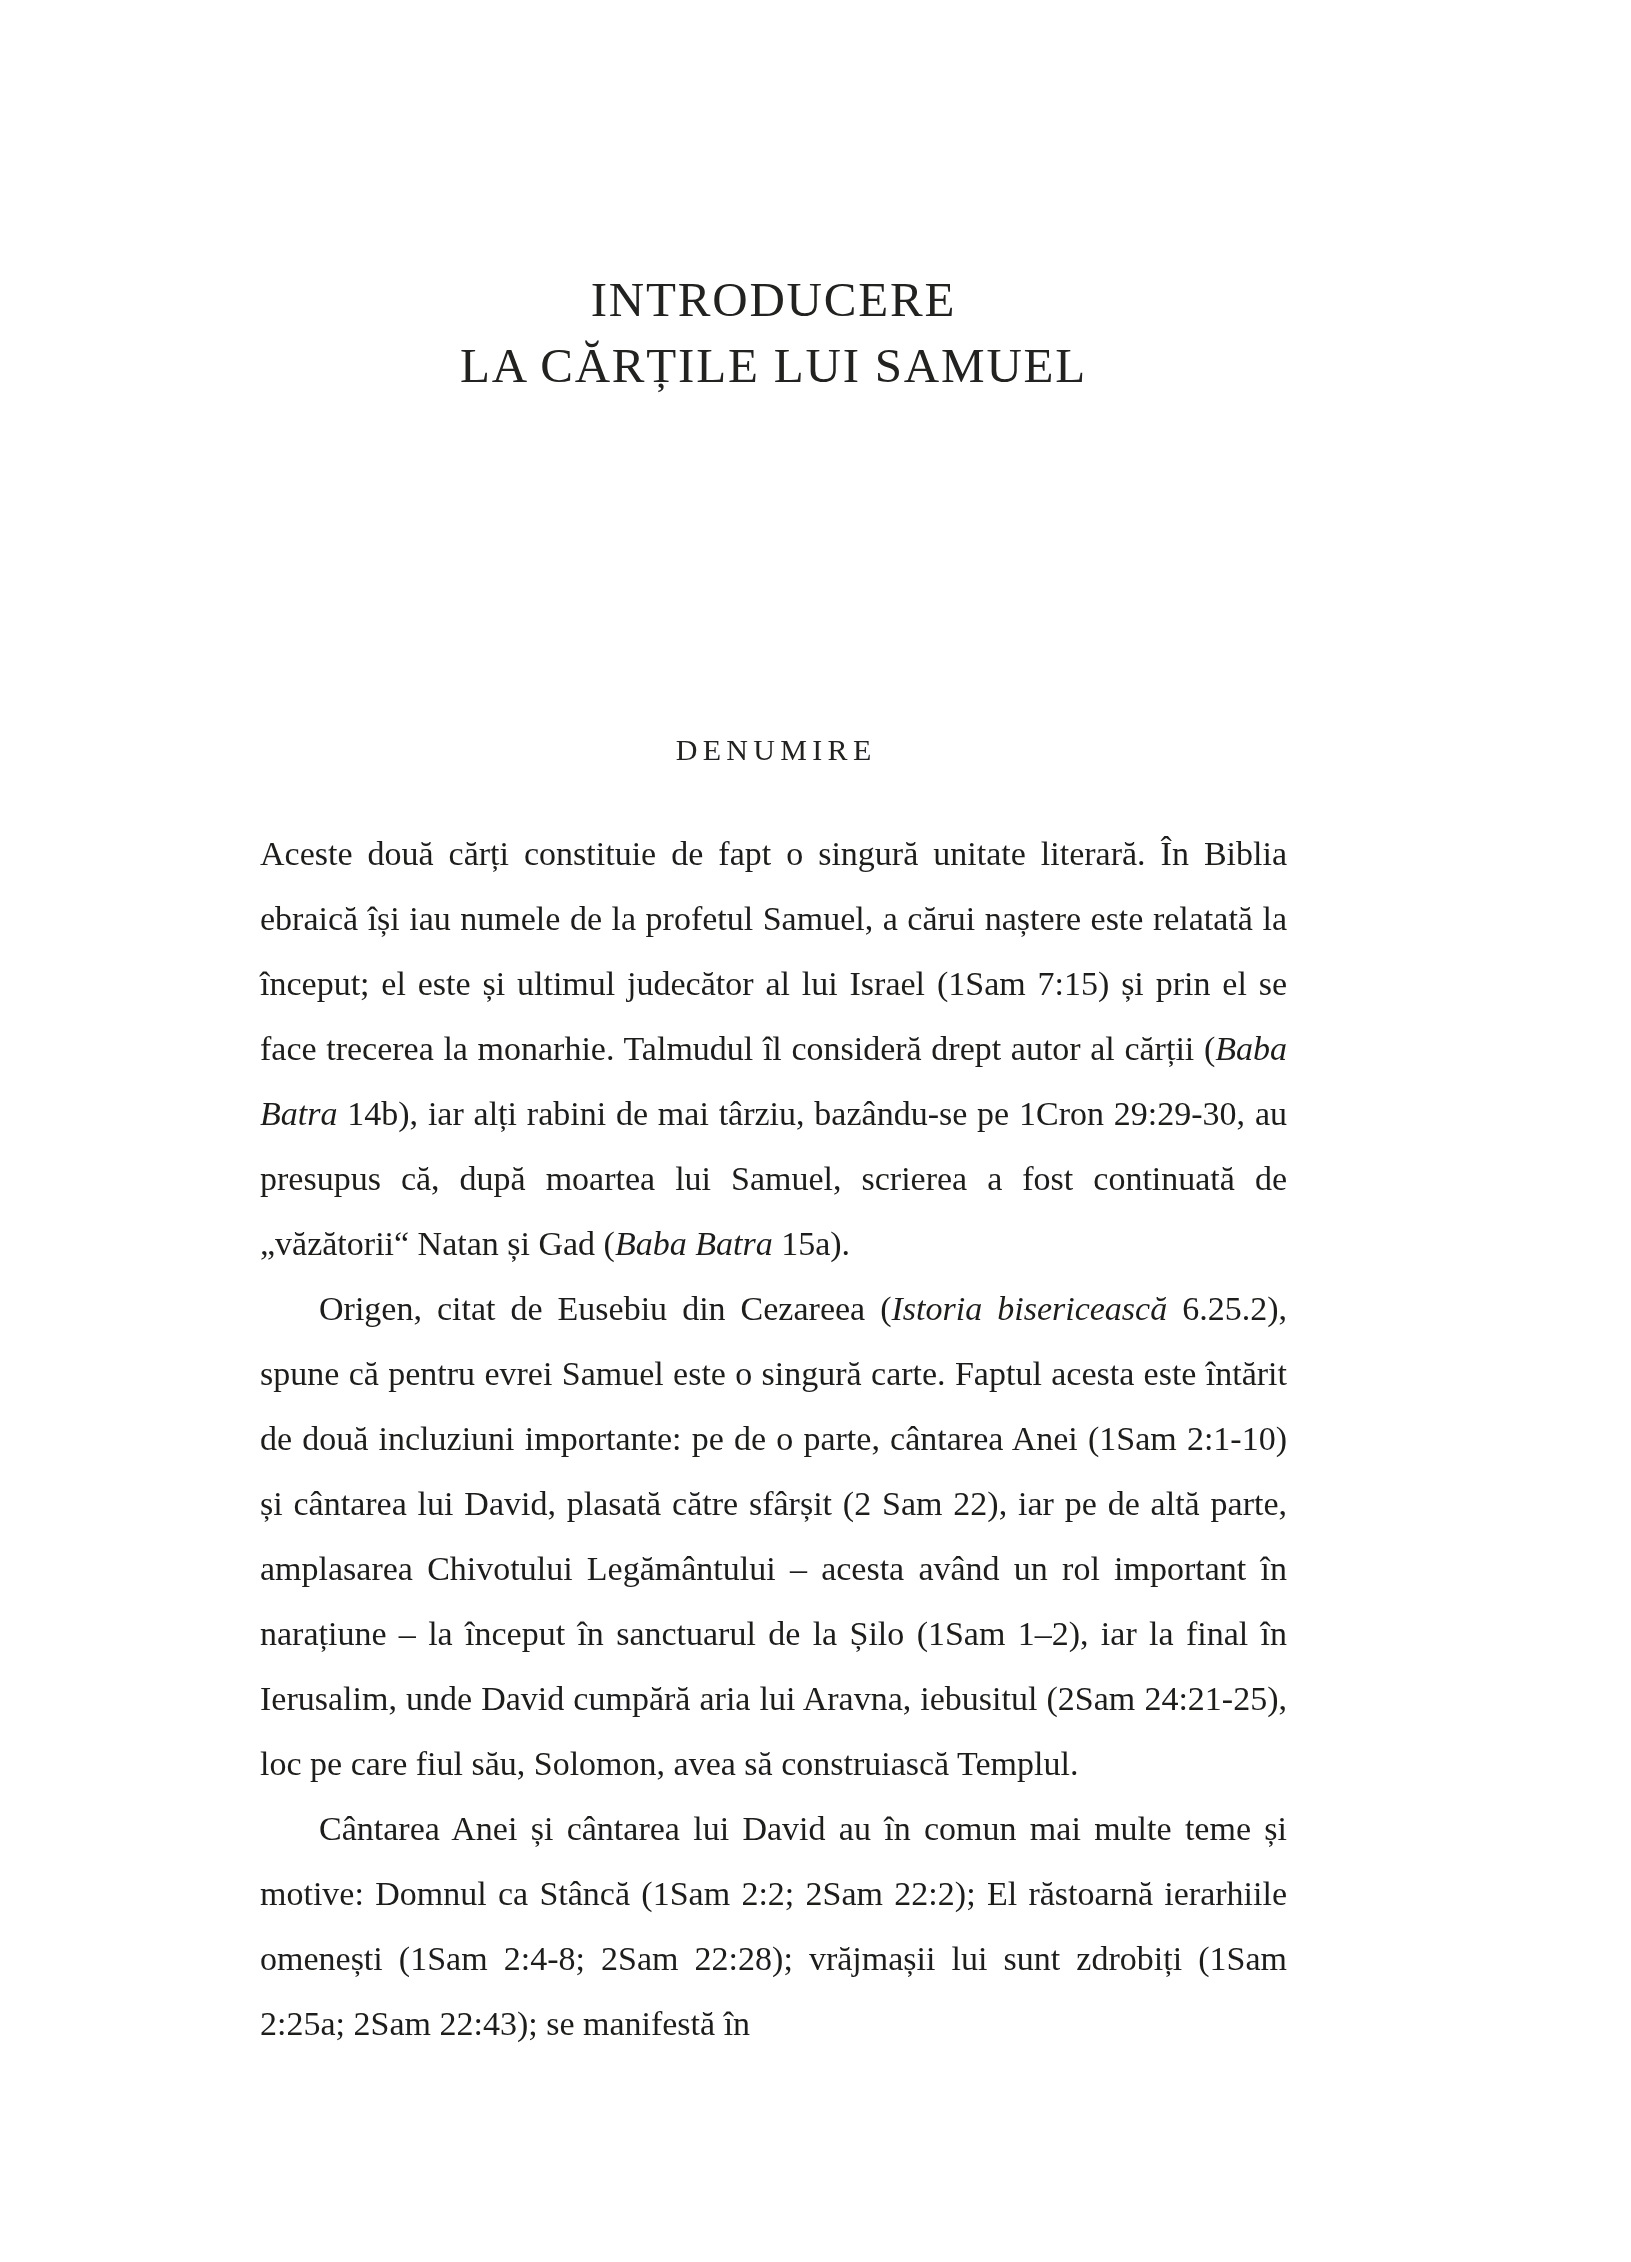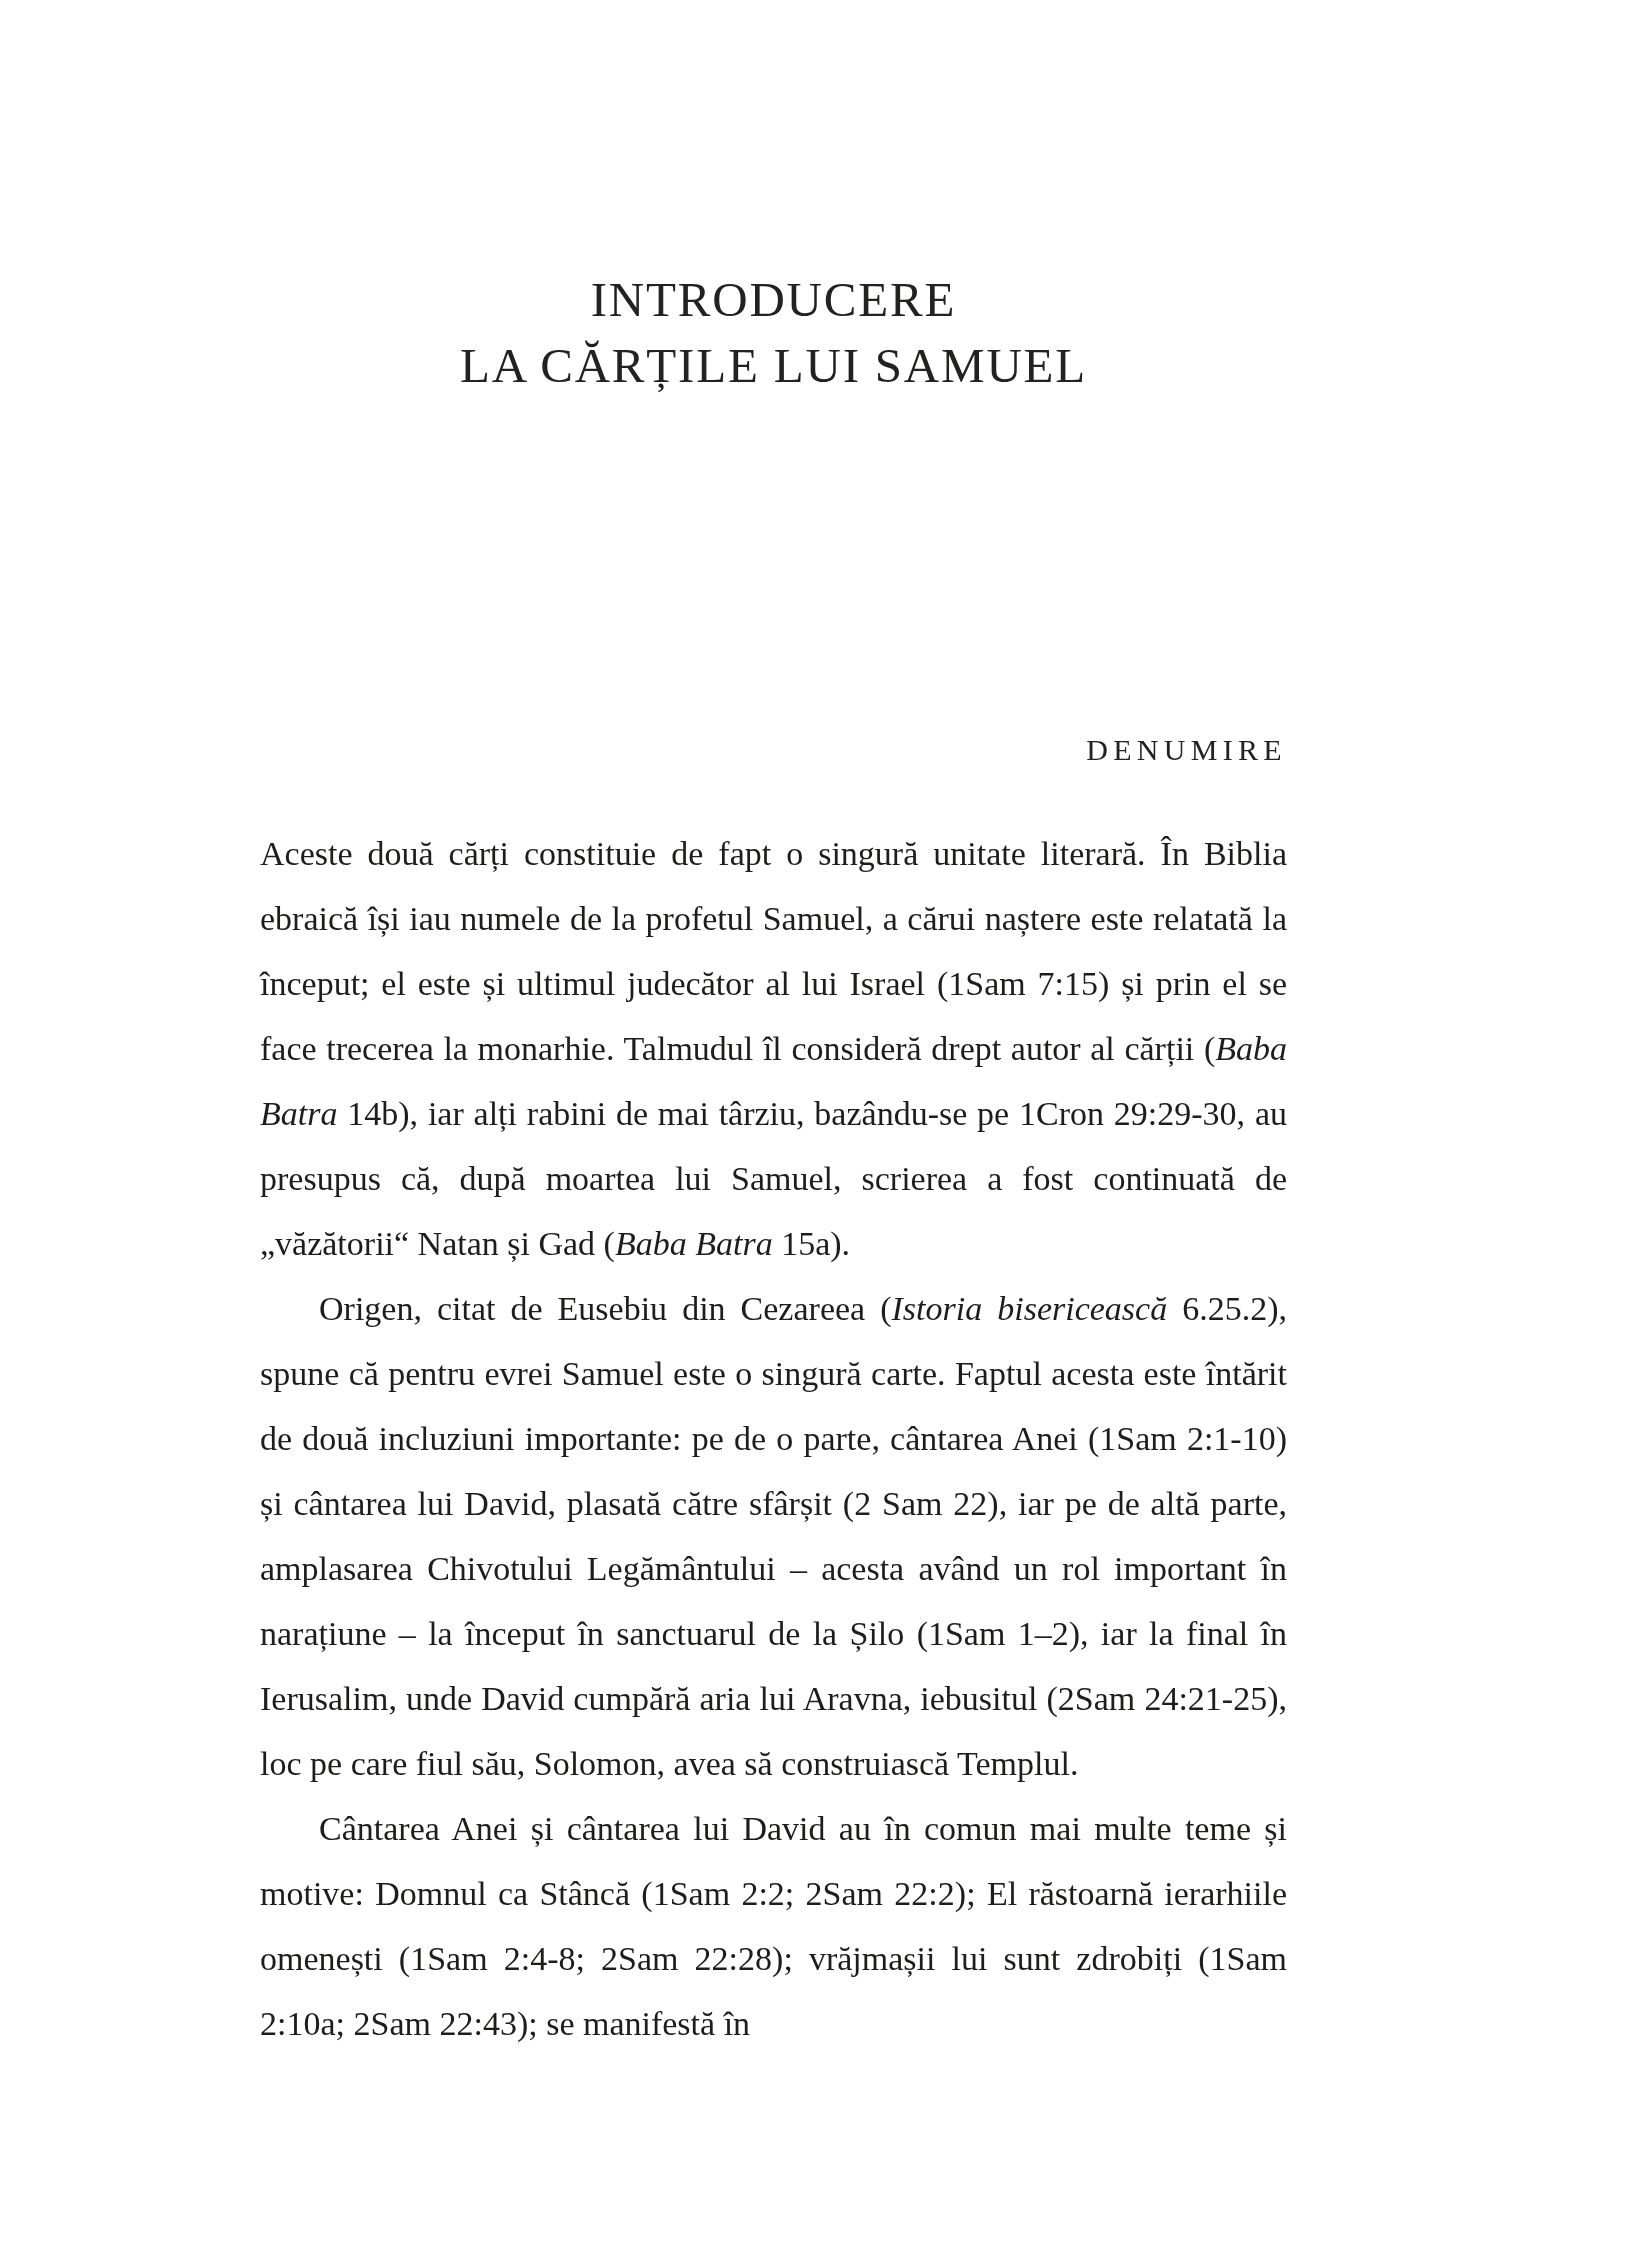--- a/index.html
+++ b/index.html
@@ -36,21 +36,21 @@
     font-weight:normal;
     text-align:center;
     letter-spacing:1.8px;
     color:#222220;
   }
   .section-heading{
     margin:331px 0 13px 0;
     font-size:30px;
     line-height:39px;
     font-weight:normal;
-    text-align:right;
+    text-align:center;
     letter-spacing:5.3px;
     text-indent:5.3px; 
     color:#222220;
   }
   .body-text{
     margin-top:52px;
     font-size:34px;
     line-height:65px;
     text-align:justify;
     color:var(--ink);
@@ -75,18 +75,18 @@
     <h1 class="title">
       <span>INTRODUCERE</span><br>
       <span>LA CĂRȚILE LUI SAMUEL</span>
     </h1>
 
     <h2 class="section-heading">DENUMIRE</h2>
 
     <div class="body-text" id="paragraphs">
         <p class=""><span>Aceste două cărți constituie de fapt o singură unitate literară. În Biblia ebraică își iau numele de la profetul Samuel, a cărui naștere este relatată la început; el este și ultimul judecător al lui Israel (1Sam 7:15) și prin el se face trecerea la monarhie. Talmudul îl consideră drept autor al cărții (</span><em>Baba Batra</em><span> 14b), iar alți rabini de mai târziu, bazându-se pe 1Cron 29:29-30, au presupus că, după moartea lui Samuel, scrierea a fost continuată de „văzătorii“ Natan și Gad (</span><em>Baba Batra</em><span> 15a).</span></p>
         <p class="indent"><span>Origen, citat de Eusebiu din Cezareea (</span><em>Istoria bisericească</em><span> 6.25.2), spune că pentru evrei Samuel este o singură carte. Faptul acesta este întărit de două incluziuni importante: pe de o parte, cântarea Anei (1Sam 2:1-10) și cântarea lui David, plasată către sfârșit (2 Sam 22), iar pe de altă parte, amplasarea Chivotului Legământului – acesta având un rol important în narațiune – la început în sanctuarul de la Șilo (1Sam 1–2), iar la final în Ierusalim, unde David cumpără aria lui Aravna, iebusitul (2Sam 24:21-25), loc pe care fiul său, Solomon, avea să construiască Templul.</span></p>
-        <p class="indent"><span>Cântarea Anei și cântarea lui David au în comun mai multe teme și motive: Domnul ca Stâncă (1Sam 2:2; 2Sam 22:2); El răstoarnă ierarhiile omenești (1Sam 2:4-8; 2Sam 22:28); vrăjmașii lui sunt zdrobiți (1Sam 2:10a; 2Sam 22:43); se manifestă în</span></p>
+        <p class="indent"><span>Cântarea Anei și cântarea lui David au în comun mai multe teme și motive: Domnul ca Stâncă (1Sam 2:2; 2Sam 22:2); El răstoarnă ierarhiile omenești (1Sam 2:4-8; 2Sam 22:28); vrăjmașii lui sunt zdrobiți (1Sam 2:25a; 2Sam 22:43); se manifestă în</span></p>
       </div>
 
   </div>
 </div>
 
 
 </body></html>

